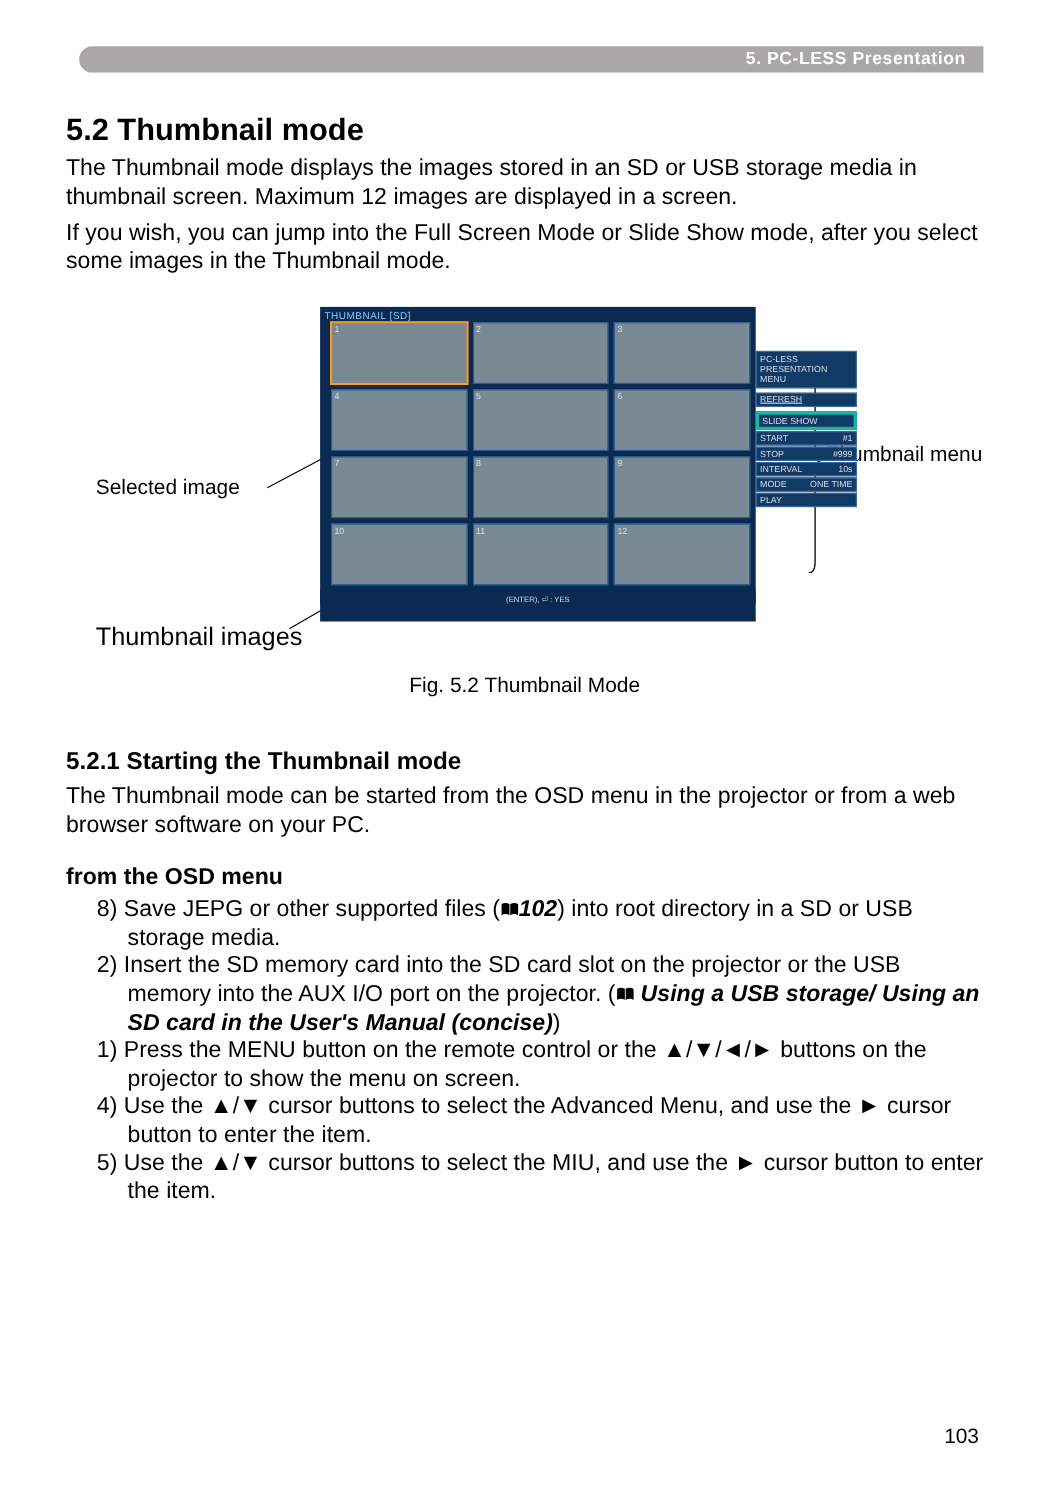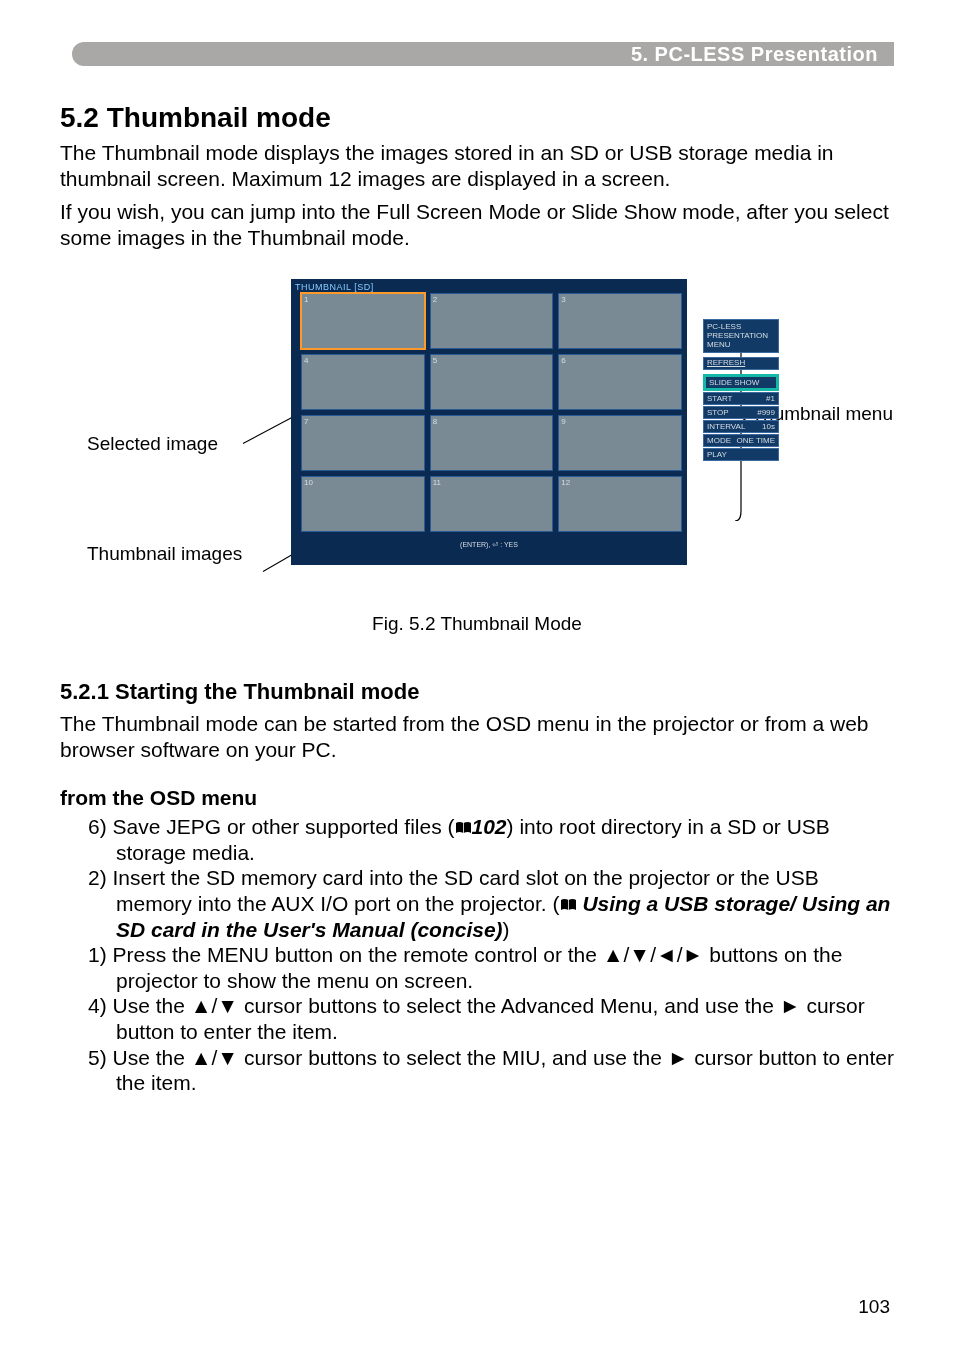--- a/index.html
+++ b/index.html
@@ -1,37 +1,37 @@
 <!DOCTYPE html>
 <html><head>
 <meta charset="utf-8">
 <style>
   * { box-sizing: border-box; margin: 0; padding: 0; }
   html, body { width: 954px; background: #fff; font-family: Arial, Helvetica, sans-serif; color: #000; }
   .page { width: 954px; min-height: 1354px; padding: 42px 60px 0 60px; position: relative; }
-  .section-bar { height: 24px; background: #a9a8a7; border-radius: 12px 0 0 12px; margin-left: 12px; display: flex; align-items: center; justify-content: flex-end; padding-right: 16px; color: #fff; font-weight: bold; font-size: 20px; letter-spacing: 0.5px; }
+  .section-bar { height: 24px; background: #a9a8a7; border-radius: 12px 0 0 12px; margin-left: 12px; display: flex; align-items: center; justify-content: flex-end; padding-right: 16px; color: #fff; font-weight: bold; font-size: 16px; letter-spacing: 0.5px; }
   .section-bar span { font-family: Arial, sans-serif; }
   h1.title { font-size: 28px; font-weight: 900; margin-top: 36px; font-family: Arial, sans-serif; }
   .body-text { font-size: 21px; line-height: 1.25; margin-top: 6px; }
   .figure-wrap { position: relative; width: 780px; margin: 28px auto 0 auto; height: 330px; }
   .selected-label { position: absolute; left: 0; top: 154px; font-size: 19px; }
   .selected-line { position: absolute; left: 156px; top: 164px; width: 130px; height: 1px; border-top: 1px solid #000; transform: rotate(-28deg); transform-origin: left center; }
-  .thumb-label { position: absolute; left: 0; top: 264px; font-size: 19px; }
+  .thumb-label { position: absolute; left: 0; top: 286px; font-size: 23px; }
   .thumb-line { position: absolute; left: 176px; top: 292px; width: 120px; height: 1px; border-top: 1px solid #000; transform: rotate(-30deg); transform-origin: left center; }
   .menu-label { position: absolute; right: -26px; top: 124px; font-size: 19px; }
   .brace { position: absolute; right: 118px; top: 42px; width: 16px; height: 200px; }
   .brace svg { width: 16px; height: 200px; }
   .screen { position: absolute; left: 204px; top: 0; width: 396px; height: 286px; background: #0a2a52; }
   .screen-header { color: #8cf; font-size: 9px; letter-spacing: 0.5px; padding: 3px 4px 1px 4px; font-family: Arial, sans-serif; }
   .grid { display: grid; grid-template-columns: repeat(3, 1fr); gap: 5px; padding: 0 5px 4px 10px; }
   .cell { background: #7a8a95; height: 56px; position: relative; border: 1px solid #2a5a94; }
   .cell.sel { outline: 2px solid #ff9a2a; outline-offset: -1px; }
   .cell .num { position: absolute; top: 1px; left: 2px; font-size: 8px; color: #d4dde4; }
   .screen-footer { color: #d4dde4; font-size: 7px; text-align: center; padding-top: 5px; background: #0a2a52; }
-  .side-menu { position: absolute; left: 600px; top: 40px; width: 92px; display: flex; flex-direction: column; gap: 4px; font-size: 8px; color: #d4dde4; padding-left: 16px; }
+  .side-menu { position: absolute; left: 600px; top: 40px; width: 92px; display: flex; flex-direction: column; gap: 4px; font-size: 8px; color: #d4dde4; }
   .side-box { border: 1px solid #3b6aa0; background: #123a66; padding: 3px 3px; line-height: 1.1; }
   .side-box.sm { padding: 1px 3px; text-decoration: underline; }
   .side-row { display: flex; justify-content: space-between; border: 1px solid #3b6aa0; background: #123a66; padding: 1px 3px; margin-top: 1px; }
   .side-head { border: 3px solid #14b8a6; background: #123a66; padding: 1px 3px; }
   .slideshow-group { display: flex; flex-direction: column; }
   .caption { text-align: center; font-size: 19px; margin-top: 4px; }
   h2.subheading { font-size: 22px; font-weight: 900; margin-top: 44px; }
   .sub-body { font-size: 21px; line-height: 1.22; margin-top: 6px; }
   .from-heading { font-size: 21px; font-weight: bold; margin-top: 24px; }
   ol.steps { list-style: none; font-size: 21px; line-height: 1.22; margin-top: 4px; padding-left: 28px; }
@@ -144,21 +144,21 @@
   </div>
   <div class="caption">Fig. 5.2 Thumbnail Mode</div>
 
   <h2 class="subheading">5.2.1 Starting the Thumbnail mode</h2>
   <p class="sub-body">The Thumbnail mode can be started from the OSD menu in the projector or from a web browser software on your PC.</p>
 
   <p class="from-heading">from the OSD menu</p>
 
   <ol class="steps">
     <li>
-      <span>6) Save JEPG or other supported files (</span><span class="book-icon"><svg viewBox="0 0 17 14">
+      <span>8) Save JEPG or other supported files (</span><span class="book-icon"><svg viewBox="0 0 17 14">
             <path d="M1 2 Q4 0 8.5 2 Q13 0 16 2 L16 12 Q13 10 8.5 12 Q4 10 1 12 Z" fill="#000"></path>
             <path d="M8.5 2 L8.5 12" stroke="#fff" stroke-width="0.8"></path>
           </svg></span><span class="ref">102</span><span>) into root directory in a SD or USB storage media.</span>
     </li>
     <li>
       <span>2) Insert the SD memory card into the SD card slot on the projector or the USB memory into the AUX I/O port on the projector. (</span><span class="book-icon"><svg viewBox="0 0 17 14">
             <path d="M1 2 Q4 0 8.5 2 Q13 0 16 2 L16 12 Q13 10 8.5 12 Q4 10 1 12 Z" fill="#000"></path>
             <path d="M8.5 2 L8.5 12" stroke="#fff" stroke-width="0.8"></path>
           </svg></span><span class="manual-ref"> Using a USB storage/ Using an SD card in the User's Manual (concise)</span><span>)</span>
     </li>

